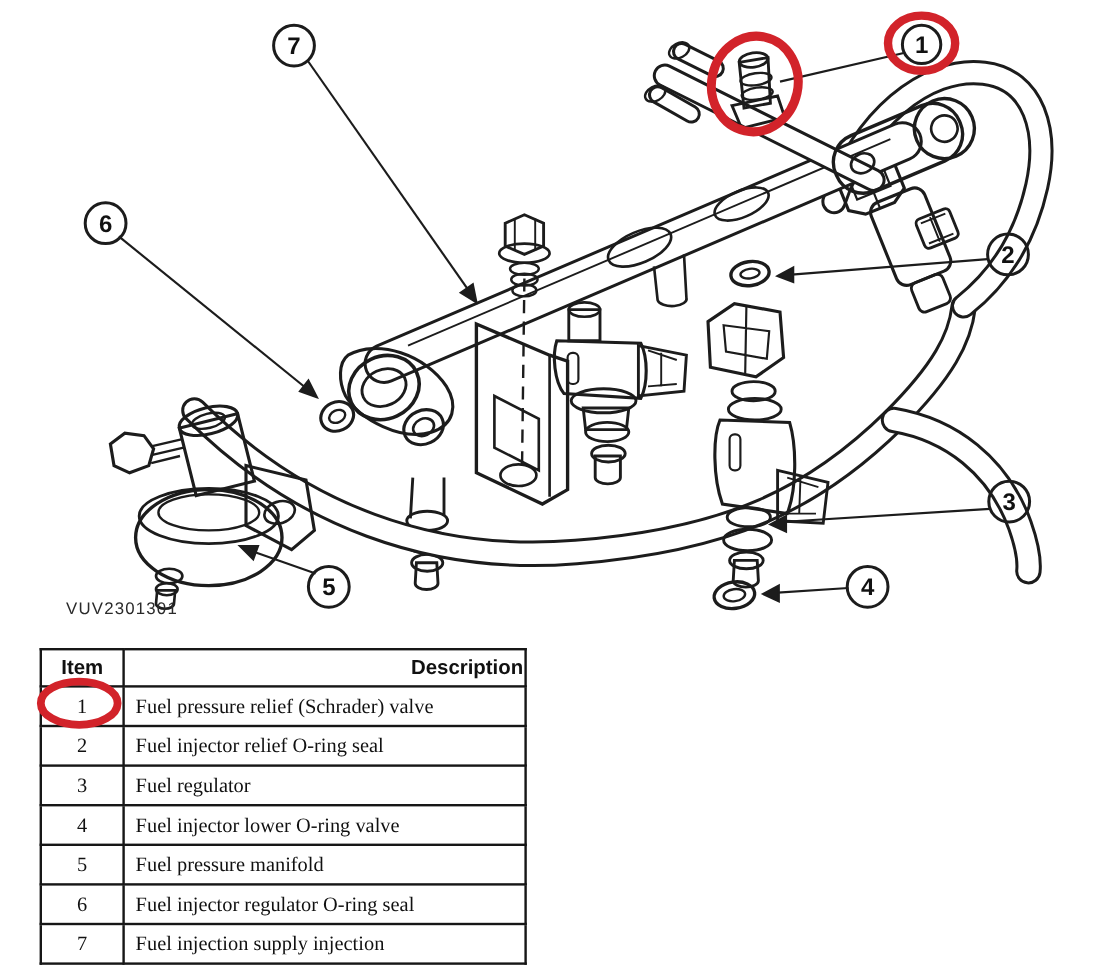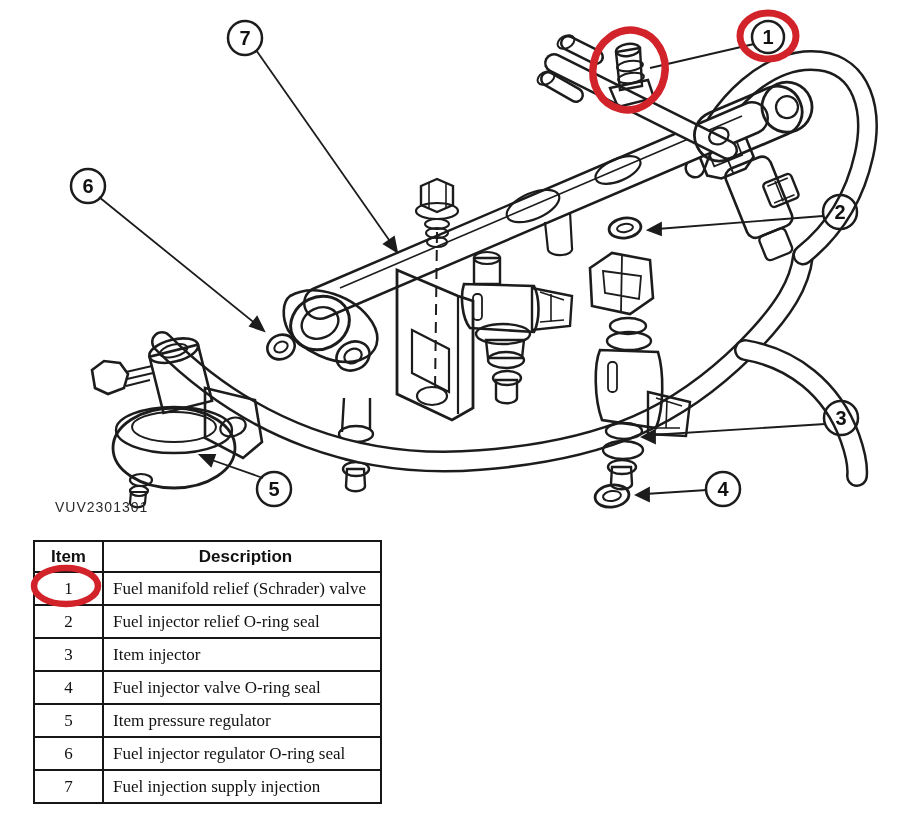--- a/index.html
+++ b/index.html
@@ -5,61 +5,61 @@
   html,body{margin:0;padding:0;background:#fff;}
   .page{position:relative;width:913px;height:814px;background:#fff;overflow:hidden;
         font-family:"Liberation Sans",sans-serif;}
   svg{position:absolute;left:0;top:0;pointer-events:none;}
   svg .ln{stroke:#1c1c1c;fill:none;}
   svg text.callout-num{font-family:"Liberation Sans",sans-serif;font-weight:bold;
         font-size:20px;fill:#111;text-anchor:middle;}
   svg text.fig-code{font-family:"Liberation Sans",sans-serif;font-size:14px;
         fill:#2a2a2a;letter-spacing:1px;}
   
-  .parts-table{position:absolute;left:33px;top:540px;width:349px;
+  .parts-table{position:absolute;left:33px;top:540px;width:406px;
         border-collapse:collapse;background:#fff;z-index:1;}
   .parts-table td,.parts-table th{border:2px solid #161616;background:#fff;}
   .parts-table th{font-family:"Liberation Sans",sans-serif;font-size:17px;
         font-weight:bold;color:#111;height:27px;}
   .parts-table th.h-item{width:65px;text-align:center;}
-  .parts-table th.h-desc{text-align:center;padding-left:8px;}
+  .parts-table th.h-desc{text-align:right;padding-left:8px;}
   .parts-table td{font-family:"Liberation Serif",serif;font-size:17px;color:#111;height:29px;}
   .parts-table td.c-item{text-align:center;width:65px;}
   .parts-table td.c-desc{padding-left:9px;}
 </style>
 </head>
 <body>
 
 <div class="page">
 
   <table class="parts-table">
     <tbody>
         <tr>
       <th class="h-item">Item</th>
       <th class="h-desc">Description</th>
     </tr>
     <tr>
       <td class="c-item">1</td>
-      <td class="c-desc">Fuel manifold relief (Schrader) valve</td>
+      <td class="c-desc">Fuel pressure relief (Schrader) valve</td>
     </tr>
     <tr>
       <td class="c-item">2</td>
       <td class="c-desc">Fuel injector relief O-ring seal</td>
     </tr>
     <tr>
       <td class="c-item">3</td>
-      <td class="c-desc">Item injector</td>
+      <td class="c-desc">Fuel regulator</td>
     </tr>
     <tr>
       <td class="c-item">4</td>
-      <td class="c-desc">Fuel injector valve O-ring seal</td>
+      <td class="c-desc">Fuel injector lower O-ring valve</td>
     </tr>
     <tr>
       <td class="c-item">5</td>
-      <td class="c-desc">Item pressure regulator</td>
+      <td class="c-desc">Fuel pressure manifold</td>
     </tr>
     <tr>
       <td class="c-item">6</td>
       <td class="c-desc">Fuel injector regulator O-ring seal</td>
     </tr>
     <tr>
       <td class="c-item">7</td>
       <td class="c-desc">Fuel injection supply injection</td>
     </tr>
   </tbody>

